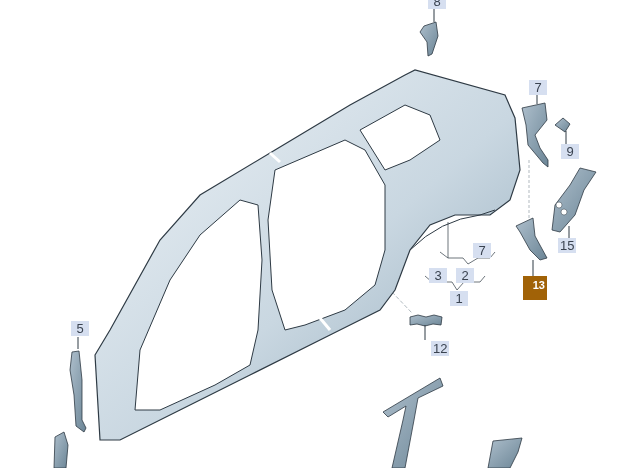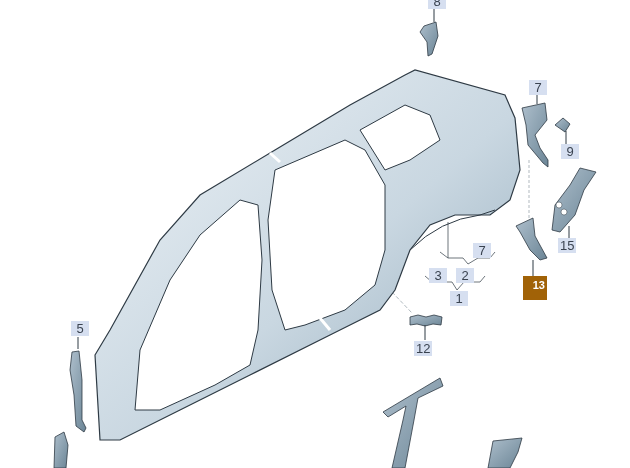--- a/index.html
+++ b/index.html
@@ -108,14 +108,14 @@
 
 <div class="callout" style="left:428px;top:-6px;">8</div>
 <div class="callout" style="left:529px;top:80px;">7</div>
 <div class="callout" style="left:561px;top:144px;">9</div>
 <div class="callout" style="left:558px;top:238px;">15</div>
 <div class="callout" style="left:473px;top:243px;">7</div>
 <div class="callout" style="left:429px;top:268px;">3</div>
 <div class="callout" style="left:456px;top:268px;">2</div>
 <div class="callout" style="left:450px;top:291px;">1</div>
 <div class="callout hl" style="left:523px;top:276px;">13</div>
-<div class="callout" style="left:414px;top:341px;">12</div>
+<div class="callout" style="left:431px;top:341px;">12</div>
 <div class="callout" style="left:71px;top:321px;">5</div>
 
 </body></html>

